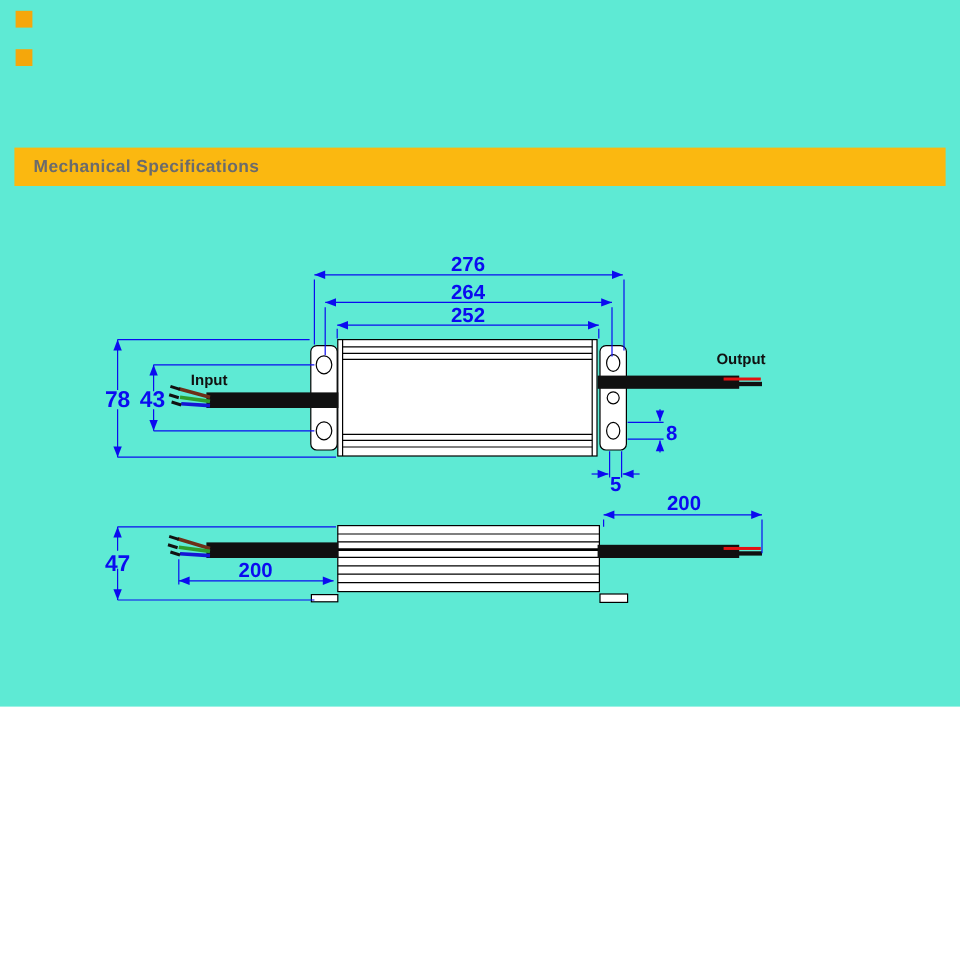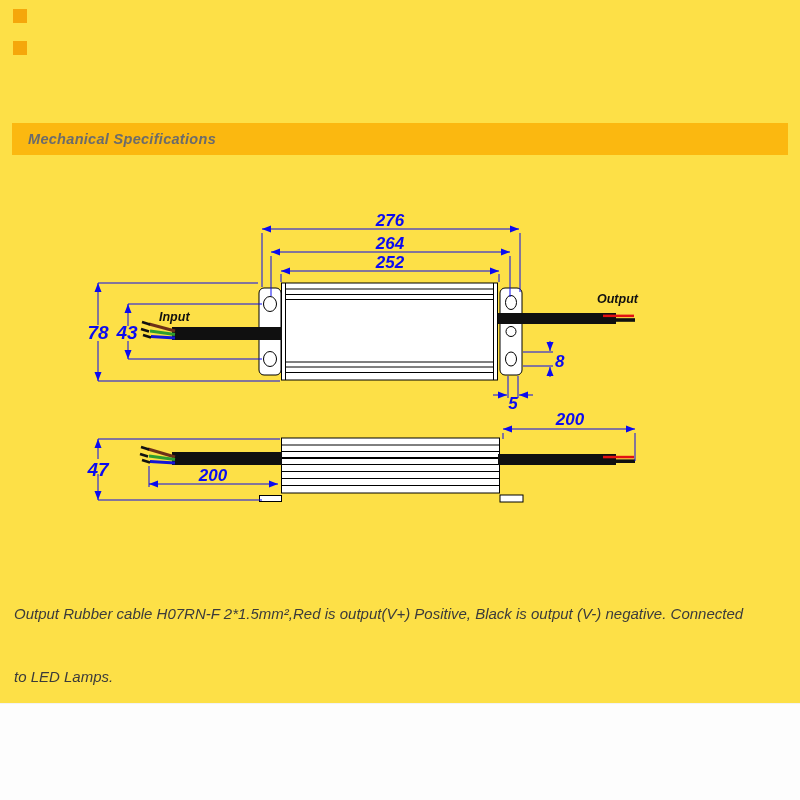--- a/index.html
+++ b/index.html
@@ -1,17 +1,17 @@
 <!DOCTYPE html>
 <html><head>
 <meta charset="utf-8">
 <style>
   html,body{margin:0;padding:0;background:#ffffff;}
-  .page{position:relative;width:800px;height:800px;background:#fde047;overflow:hidden;
-        font-family:"Liberation Sans","DejaVu Sans",sans-serif;font-style:italic;}
+  .page{position:relative;width:800px;height:589px;background:#5eead4;overflow:hidden;
+        font-family:"Liberation Sans","DejaVu Sans",sans-serif;}
   .sq{position:absolute;left:13px;width:14px;height:14px;background:#F5A70B;}
   .sq1{top:9px;}
   .sq2{top:41px;}
   .header-bar{position:absolute;left:12px;top:123px;width:776px;height:32px;background:#FBB810;
               display:flex;align-items:center;}
   .header-bar span{padding-left:16px;font-size:14.5px;font-weight:bold;color:#6b6b6b;letter-spacing:.3px;}
   svg.drawing{position:absolute;left:0;top:190px;}
   svg text{font-family:"Liberation Sans","DejaVu Sans",sans-serif;}
   .dim{fill:#0b0bf0;font-weight:bold;font-size:17px;}
   .dim-big{fill:#0b0bf0;font-weight:bold;font-size:19px;}

